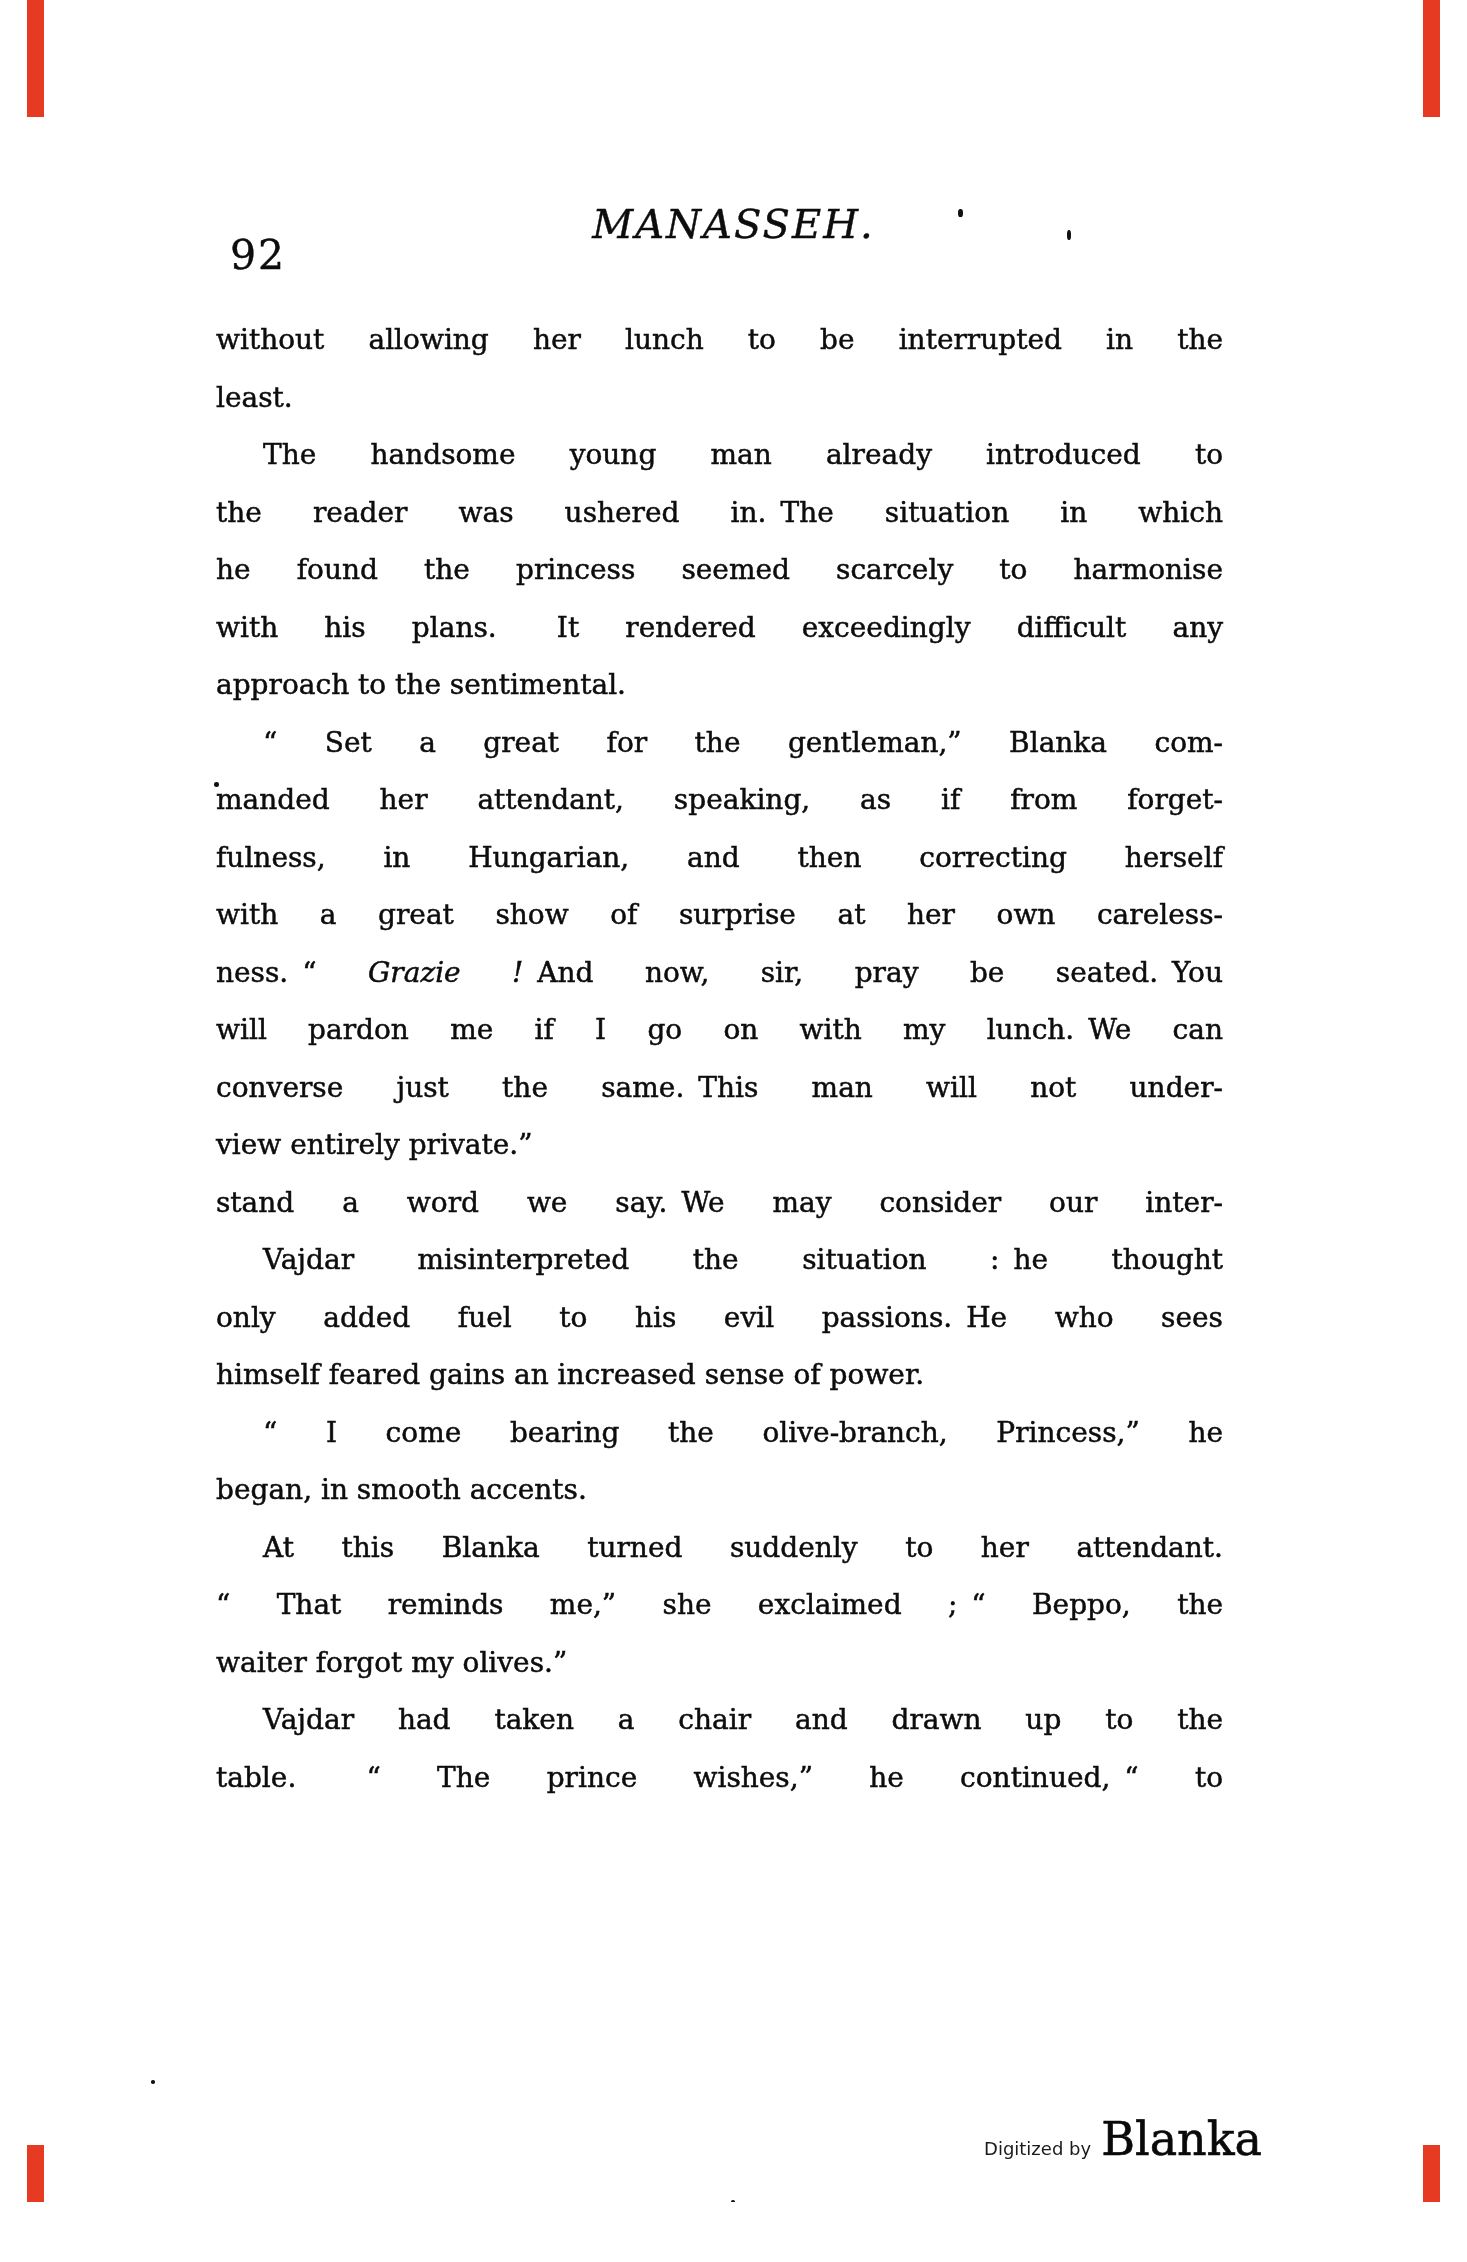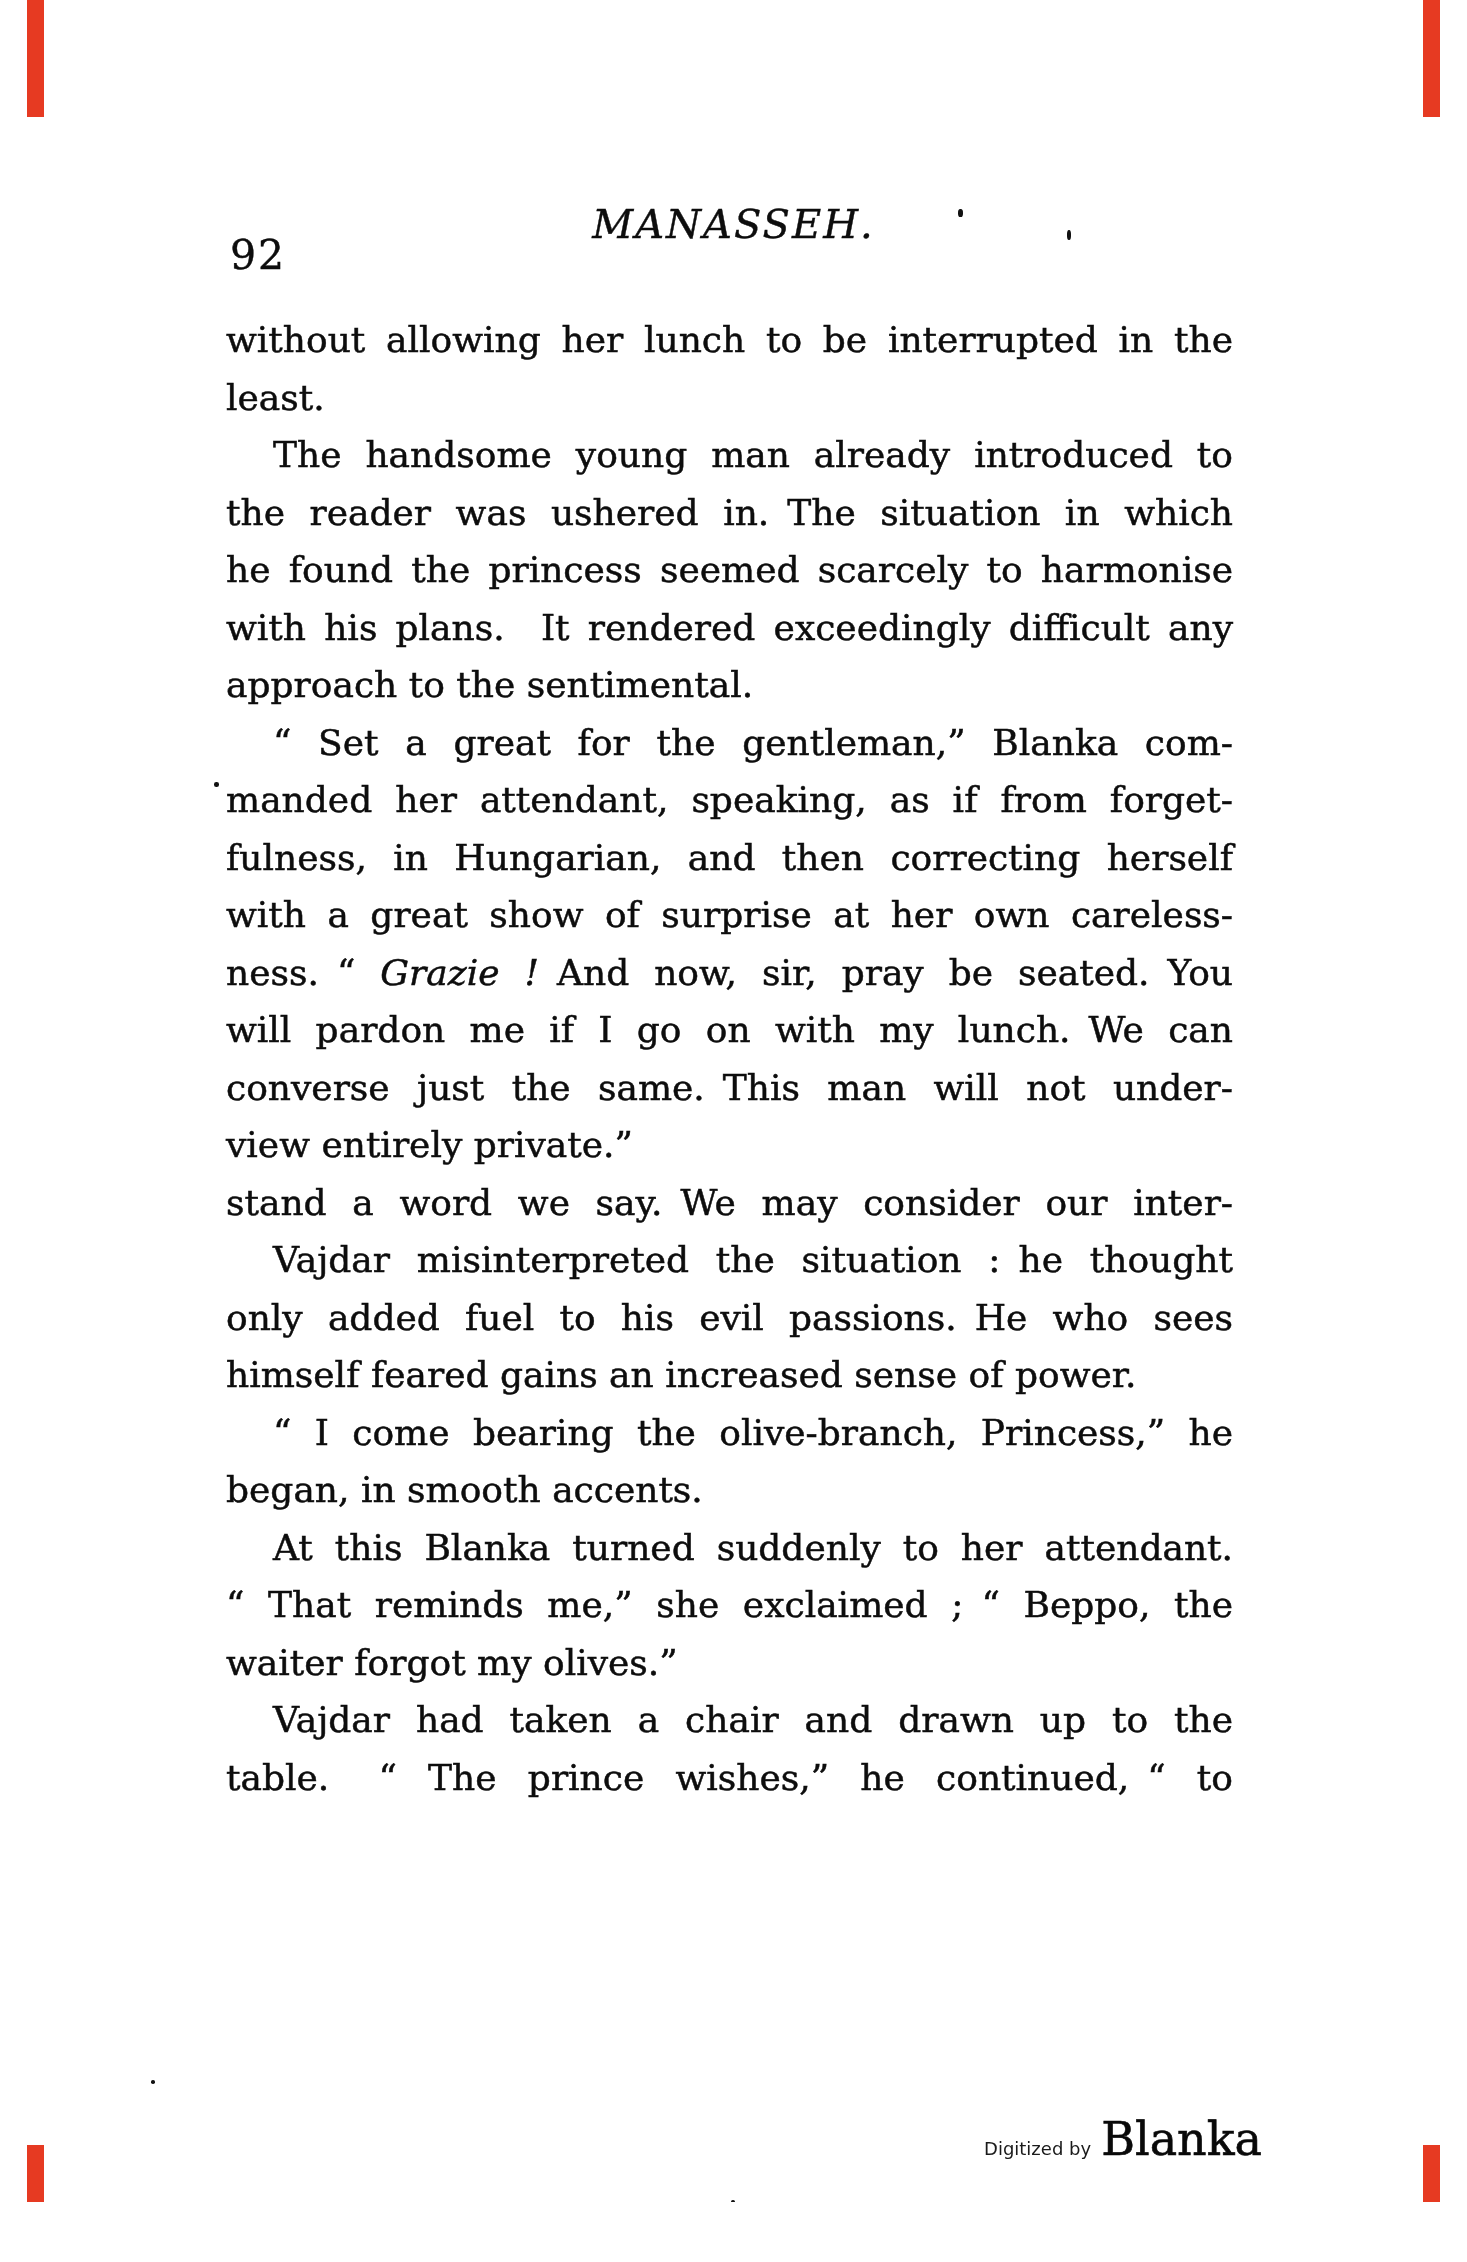--- a/index.html
+++ b/index.html
@@ -20,22 +20,22 @@
     -webkit-text-stroke:0.4px #0d0d0d;
   }
   .running-head{
     position:absolute;left:0;top:201px;width:1467px;
     text-align:center;
     font-style:italic;font-size:40px;letter-spacing:2px;
     -webkit-text-stroke:0.4px #0d0d0d;
   }
   
   .bodytext{
-    position:absolute;left:226px;top:311px;width:1007px;
-    font-size:36px;line-height:57.5px;
+    position:absolute;left:216px;top:311px;width:1007px;
+    font-size:28px;line-height:57.5px;
     -webkit-text-stroke:0.5px #0d0d0d;
   }
   .line{
     height:57.5px;
     text-align:justify;
     text-align-last:justify;
     white-space:normal;
   }
   .line.flush{text-align-last:left;}
   .line.indent{padding-left:47px;}

